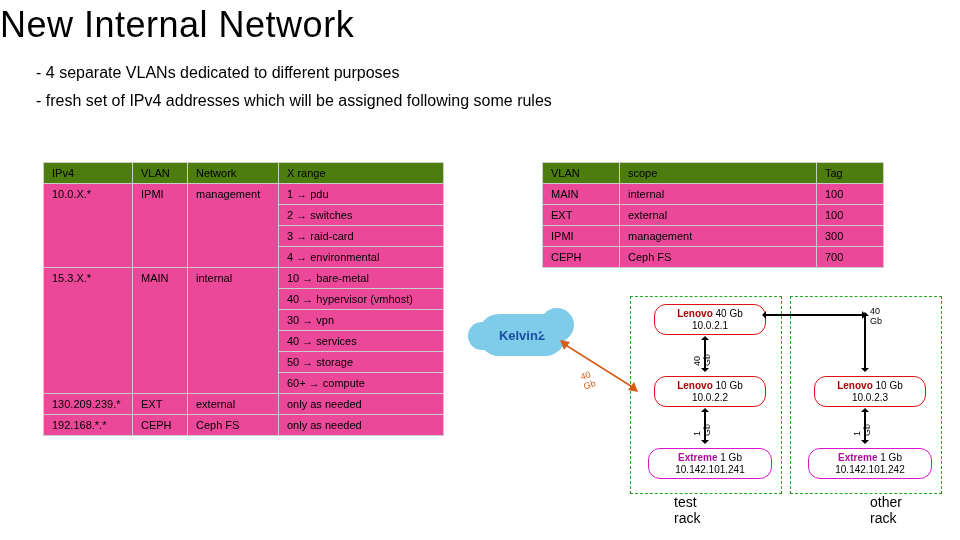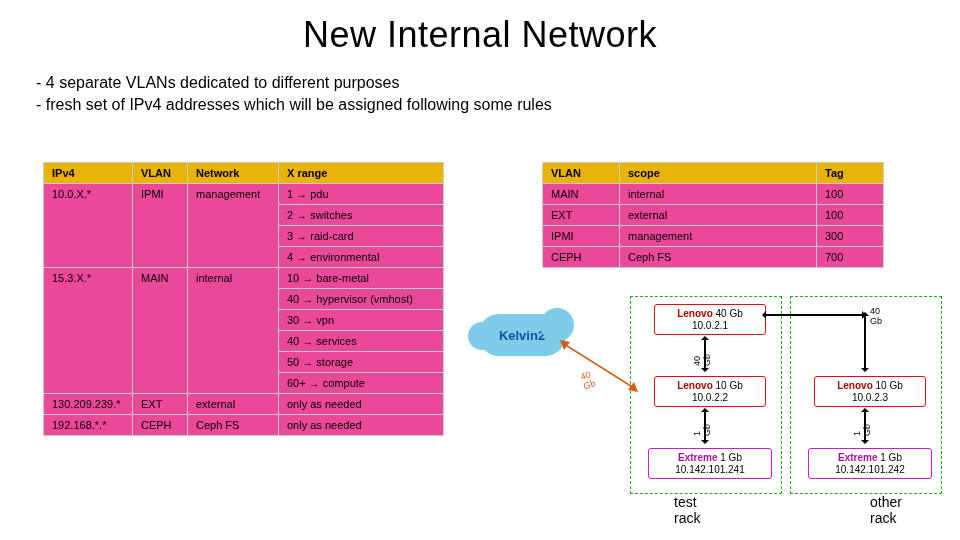--- a/index.html
+++ b/index.html
@@ -1,39 +1,39 @@
 <!DOCTYPE html>
 <html><head>
 <meta charset="utf-8">
 <style>
   html,body{margin:0;padding:0;width:960px;height:540px;background:#fff;font-family:Arial,Helvetica,sans-serif;color:#000}
   .slide{position:relative;width:960px;height:540px;overflow:hidden}
-  .title{font-size:36px;text-align:center;margin-top:14px;font-weight:400;letter-spacing:.5px}
+  .title{font-size:36px;text-align:left;margin-top:4px;font-weight:400;letter-spacing:.5px}
   ul.bullets{margin:18px 0 0 36px;padding:0;list-style:none;font-size:16px}
-  ul.bullets li{margin:4px 0}
+  ul.bullets li{margin:10px 0}
   ul.bullets li::before{content:"- ";}
   table{border-collapse:collapse;font-size:11px}
   th,td{border:1px solid #ccc;padding:4px 8px;text-align:left;vertical-align:top}
-  th{background:#eab308;font-weight:700}
+  th{background:#4d7c0f;font-weight:400}
   td{background:#ec4899}
   .tbl-left{position:absolute;left:43px;top:162px}
   .tbl-left th:nth-child(1),.tbl-left td:nth-child(1){width:72px}
   .tbl-left th:nth-child(2),.tbl-left td:nth-child(2){width:38px}
   .tbl-left th:nth-child(3),.tbl-left td:nth-child(3){width:74px}
   .tbl-left th:nth-child(4),.tbl-left td:nth-child(4){width:148px}
   .tbl-right{position:absolute;left:542px;top:162px}
   .tbl-right th:nth-child(1),.tbl-right td:nth-child(1){width:60px}
   .tbl-right th:nth-child(2),.tbl-right td:nth-child(2){width:180px}
   .tbl-right th:nth-child(3),.tbl-right td:nth-child(3){width:50px}
   .diagram{position:absolute;left:470px;top:300px;font-size:10px}
   .cloud{position:absolute;left:8px;top:14px;width:88px;height:42px;background:#7ecbea;border-radius:32px;display:flex;align-items:center;justify-content:center;color:#1a4fa0;font-weight:700;font-size:13px}
   .cloud::before,.cloud::after{content:"";position:absolute;background:#7ecbea;border-radius:50%}
   .cloud::before{width:28px;height:28px;left:-10px;top:8px}
   .cloud::after{width:34px;height:34px;right:-8px;top:-6px}
-  .box{position:absolute;border:1.5px solid;border-radius:3px;background:#fff;padding:3px 6px;text-align:center;line-height:1.15;font-size:10px}
+  .box{position:absolute;border:1.5px solid;border-radius:12px;background:#fff;padding:3px 6px;text-align:center;line-height:1.15;font-size:10px}
   .red{border-color:#d11}
   .magenta{border-color:#d815c8}
   .rack{position:absolute;border:1.5px dashed #2a2;width:150px;height:196px}
   .racklabel{position:absolute;font-size:14px}
   .vlabel{position:absolute;font-size:9px;transform:rotate(-90deg);transform-origin:left top}
   .hlabel{position:absolute;font-size:9px}
   .dlabel{position:absolute;font-size:9px;color:#d75c15;transform:rotate(-18deg)}
   .arrow{position:absolute;background:#000}
   .arrow.v{width:1.5px}
   .arrow.h{height:1.5px}

